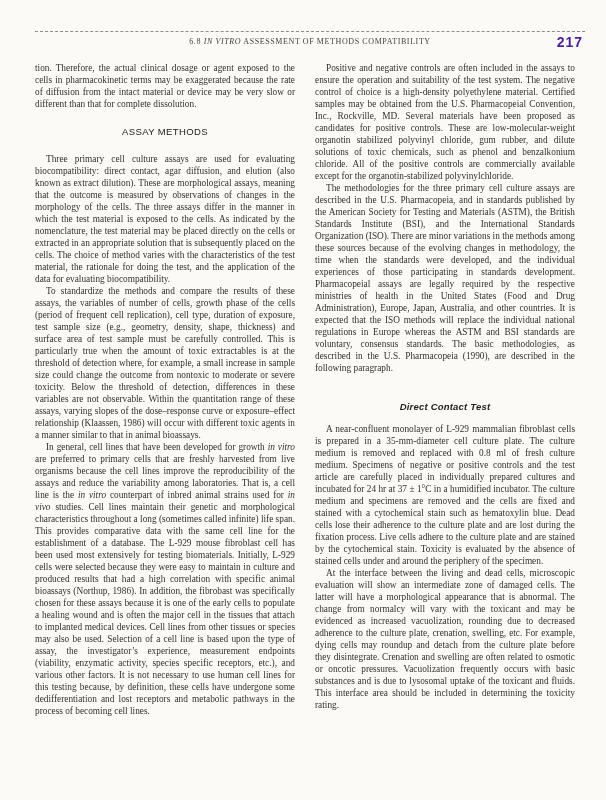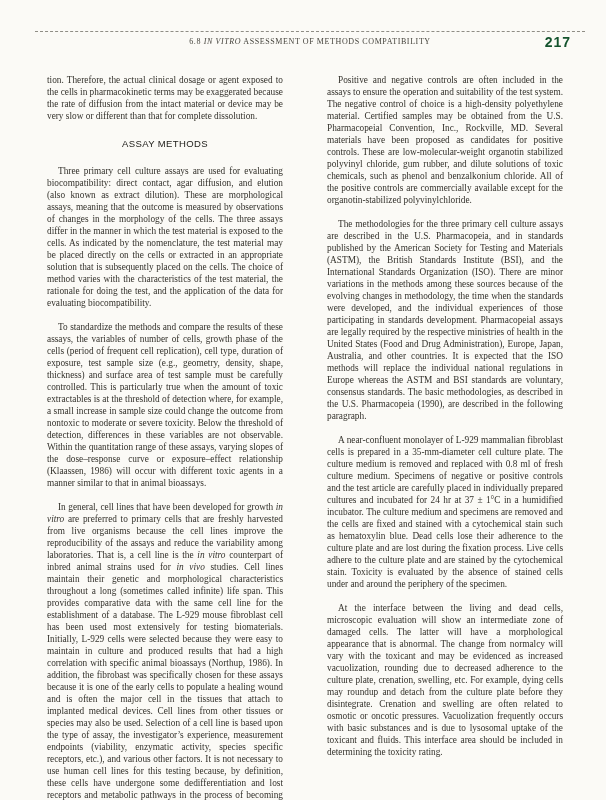--- a/index.html
+++ b/index.html
@@ -34,45 +34,45 @@
   .head-title {
     display: block;
     text-align: center;
     font-size: 8px;
     letter-spacing: 0.6px;
     color: #45433c;
     white-space: nowrap;
   }
   .page-num {
     position: absolute;
-    right: 14px;
+    right: 2px;
     top: -3px;
     font-family: "Liberation Sans", sans-serif;
     font-weight: bold;
     font-size: 14px;
     letter-spacing: 1px;
-    color: #14532d;
+    color: #4c1d95;
   }
   .columns {
     position: absolute;
     top: 62px;
     left: 35px;
     width: 541px;
     display: flex;
     gap: 20px;
   }
   .col {
     width: 260px;
     font-size: 9.3px;
     line-height: 12px;
     text-align: justify;
     color: #33312b;
   }
   .col p {
-    margin: 12px;
+    margin: 0;
     text-indent: 11px;
   }
   .col p.noindent {
     text-indent: 0;
   }
   .i { font-style: italic; }
   .heading-assay {
     font-family: "Liberation Sans", sans-serif;
     font-weight: normal;
     font-size: 9.5px;
@@ -110,19 +110,20 @@
       <p class="noindent"><span>tion. Therefore, the actual clinical dosage or agent exposed to the cells in pharmacokinetic terms may be exaggerated because the rate of diffusion from the intact material or device may be very slow or different than that for complete dissolution.</span></p>
       <h2 class="heading-assay">ASSAY METHODS</h2>
       <p><span>Three primary cell culture assays are used for evaluating biocompatibility: direct contact, agar diffusion, and elution (also known as extract dilution). These are morphological assays, meaning that the outcome is measured by observations of changes in the morphology of the cells. The three assays differ in the manner in which the test material is exposed to the cells. As indicated by the nomenclature, the test material may be placed directly on the cells or extracted in an appropriate solution that is subsequently placed on the cells. The choice of method varies with the characteristics of the test material, the rationale for doing the test, and the application of the data for evaluating biocompatibility.</span></p>
       <p><span>To standardize the methods and compare the results of these assays, the variables of number of cells, growth phase of the cells (period of frequent cell replication), cell type, duration of exposure, test sample size (e.g., geometry, density, shape, thickness) and surface area of test sample must be carefully controlled. This is particularly true when the amount of toxic extractables is at the threshold of detection where, for example, a small increase in sample size could change the outcome from nontoxic to moderate or severe toxicity. Below the threshold of detection, differences in these variables are not observable. Within the quantitation range of these assays, varying slopes of the dose–response curve or exposure–effect relationship (Klaassen, 1986) will occur with different toxic agents in a manner similar to that in animal bioassays.</span></p>
       <p><span>In general, cell lines that have been developed for growth </span><span class="i">in vitro</span><span> are preferred to primary cells that are freshly harvested from live organisms because the cell lines improve the reproducibility of the assays and reduce the variability among laboratories. That is, a cell line is the </span><span class="i">in vitro</span><span> counterpart of inbred animal strains used for </span><span class="i">in vivo</span><span> studies. Cell lines maintain their genetic and morphological characteristics throughout a long (sometimes called infinite) life span. This provides comparative data with the same cell line for the establishment of a database. The L-929 mouse fibroblast cell has been used most extensively for testing biomaterials. Initially, L-929 cells were selected because they were easy to maintain in culture and produced results that had a high correlation with specific animal bioassays (Northup, 1986). In addition, the fibrobast was specifically chosen for these assays because it is one of the early cells to populate a healing wound and is often the major cell in the tissues that attach to implanted medical devices. Cell lines from other tissues or species may also be used. Selection of a cell line is based upon the type of assay, the investigator’s experience, measurement endpoints (viability, enzymatic activity, species specific receptors, etc.), and various other factors. It is not necessary to use human cell lines for this testing because, by definition, these cells have undergone some dedifferentiation and lost receptors and metabolic pathways in the process of becoming cell lines.</span></p>
     </div>
 
     <div class="col">
       <p><span>Positive and negative controls are often included in the assays to ensure the operation and suitability of the test system. The negative control of choice is a high-density polyethylene material. Certified samples may be obtained from the U.S. Pharmacopeial Convention, Inc., Rockville, MD. Several materials have been proposed as candidates for positive controls. These are low-molecular-weight organotin stabilized polyvinyl chloride, gum rubber, and dilute solutions of toxic chemicals, such as phenol and benzalkonium chloride. All of the positive controls are commercially available except for the organotin-stabilized polyvinylchloride.</span></p>
       <p><span>The methodologies for the three primary cell culture assays are described in the U.S. Pharmacopeia, and in standards published by the American Society for Testing and Materials (ASTM), the British Standards Institute (BSI), and the International Standards Organization (ISO). There are minor variations in the methods among these sources because of the evolving changes in methodology, the time when the standards were developed, and the individual experiences of those participating in standards development. Pharmacopeial assays are legally required by the respective ministries of health in the United States (Food and Drug Administration), Europe, Japan, Australia, and other countries. It is expected that the ISO methods will replace the individual national regulations in Europe whereas the ASTM and BSI standards are voluntary, consensus standards. The basic methodologies, as described in the U.S. Pharmacopeia (1990), are described in the following paragraph.</span></p>
+      <h3 class="heading-subsection">Direct Contact Test</h3>
       <p><span>A near-confluent monolayer of L-929 mammalian fibroblast cells is prepared in a 35-mm-diameter cell culture plate. The culture medium is removed and replaced with 0.8 ml of fresh culture medium. Specimens of negative or positive controls and the test article are carefully placed in individually prepared cultures and incubated for 24 hr at 37 ± 1°C in a humidified incubator. The culture medium and specimens are removed and the cells are fixed and stained with a cytochemical stain such as hematoxylin blue. Dead cells lose their adherence to the culture plate and are lost during the fixation process. Live cells adhere to the culture plate and are stained by the cytochemical stain. Toxicity is evaluated by the absence of stained cells under and around the periphery of the specimen.</span></p>
       <p><span>At the interface between the living and dead cells, microscopic evaluation will show an intermediate zone of damaged cells. The latter will have a morphological appearance that is abnormal. The change from normalcy will vary with the toxicant and may be evidenced as increased vacuolization, rounding due to decreased adherence to the culture plate, crenation, swelling, etc. For example, dying cells may roundup and detach from the culture plate before they disintegrate. Crenation and swelling are often related to osmotic or oncotic pressures. Vacuolization frequently occurs with basic substances and is due to lysosomal uptake of the toxicant and fluids. This interface area should be included in determining the toxicity rating.</span></p>
     </div>
 
   </div>
 
 </div>
 
 </body></html>

